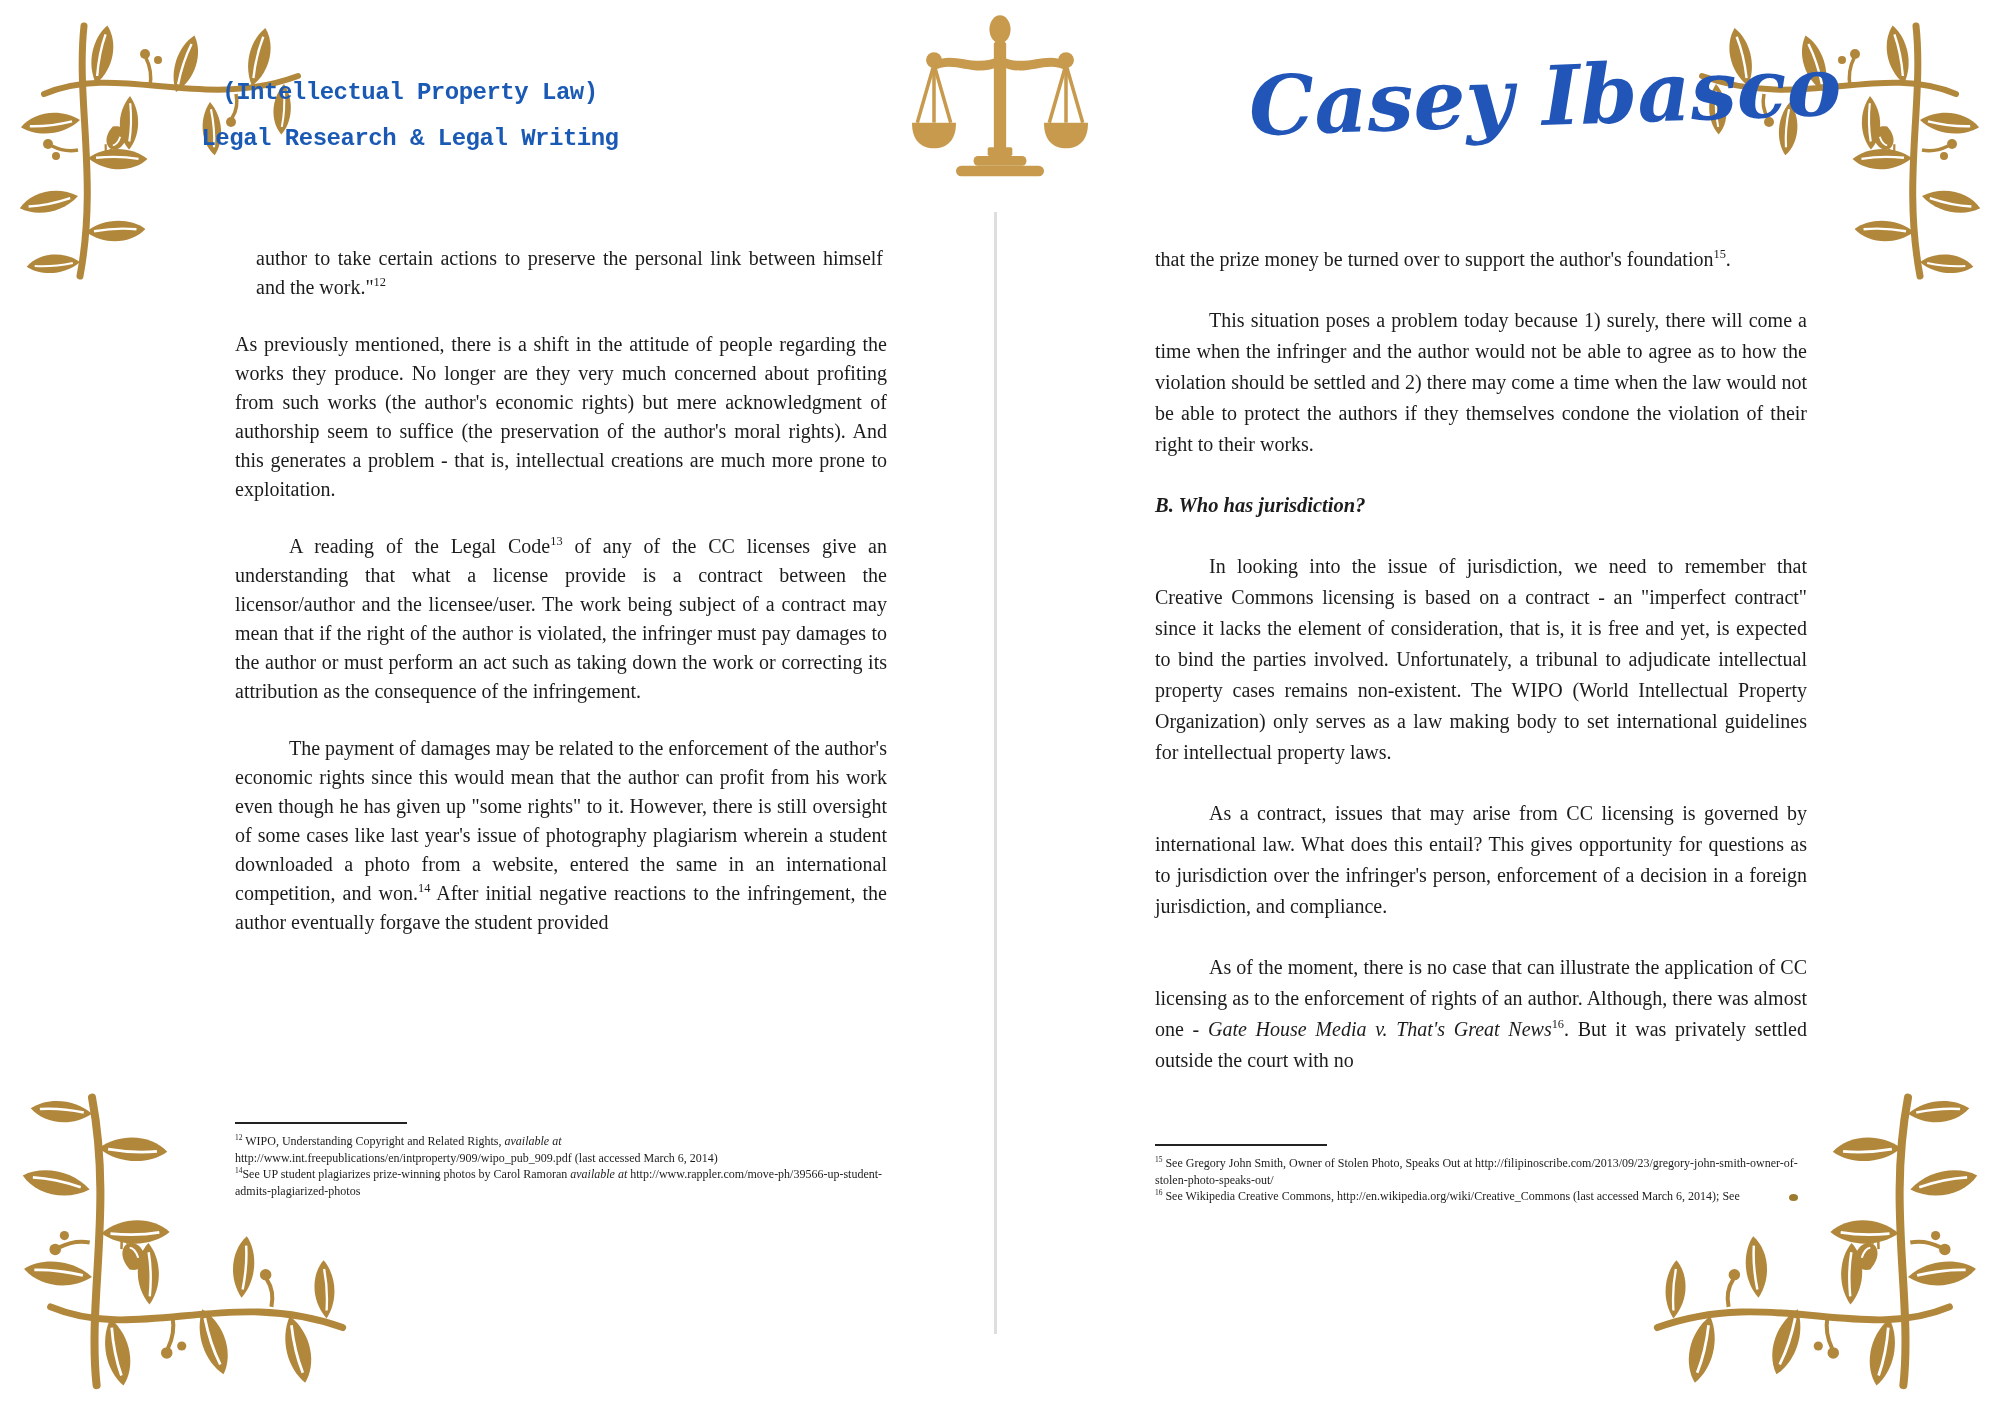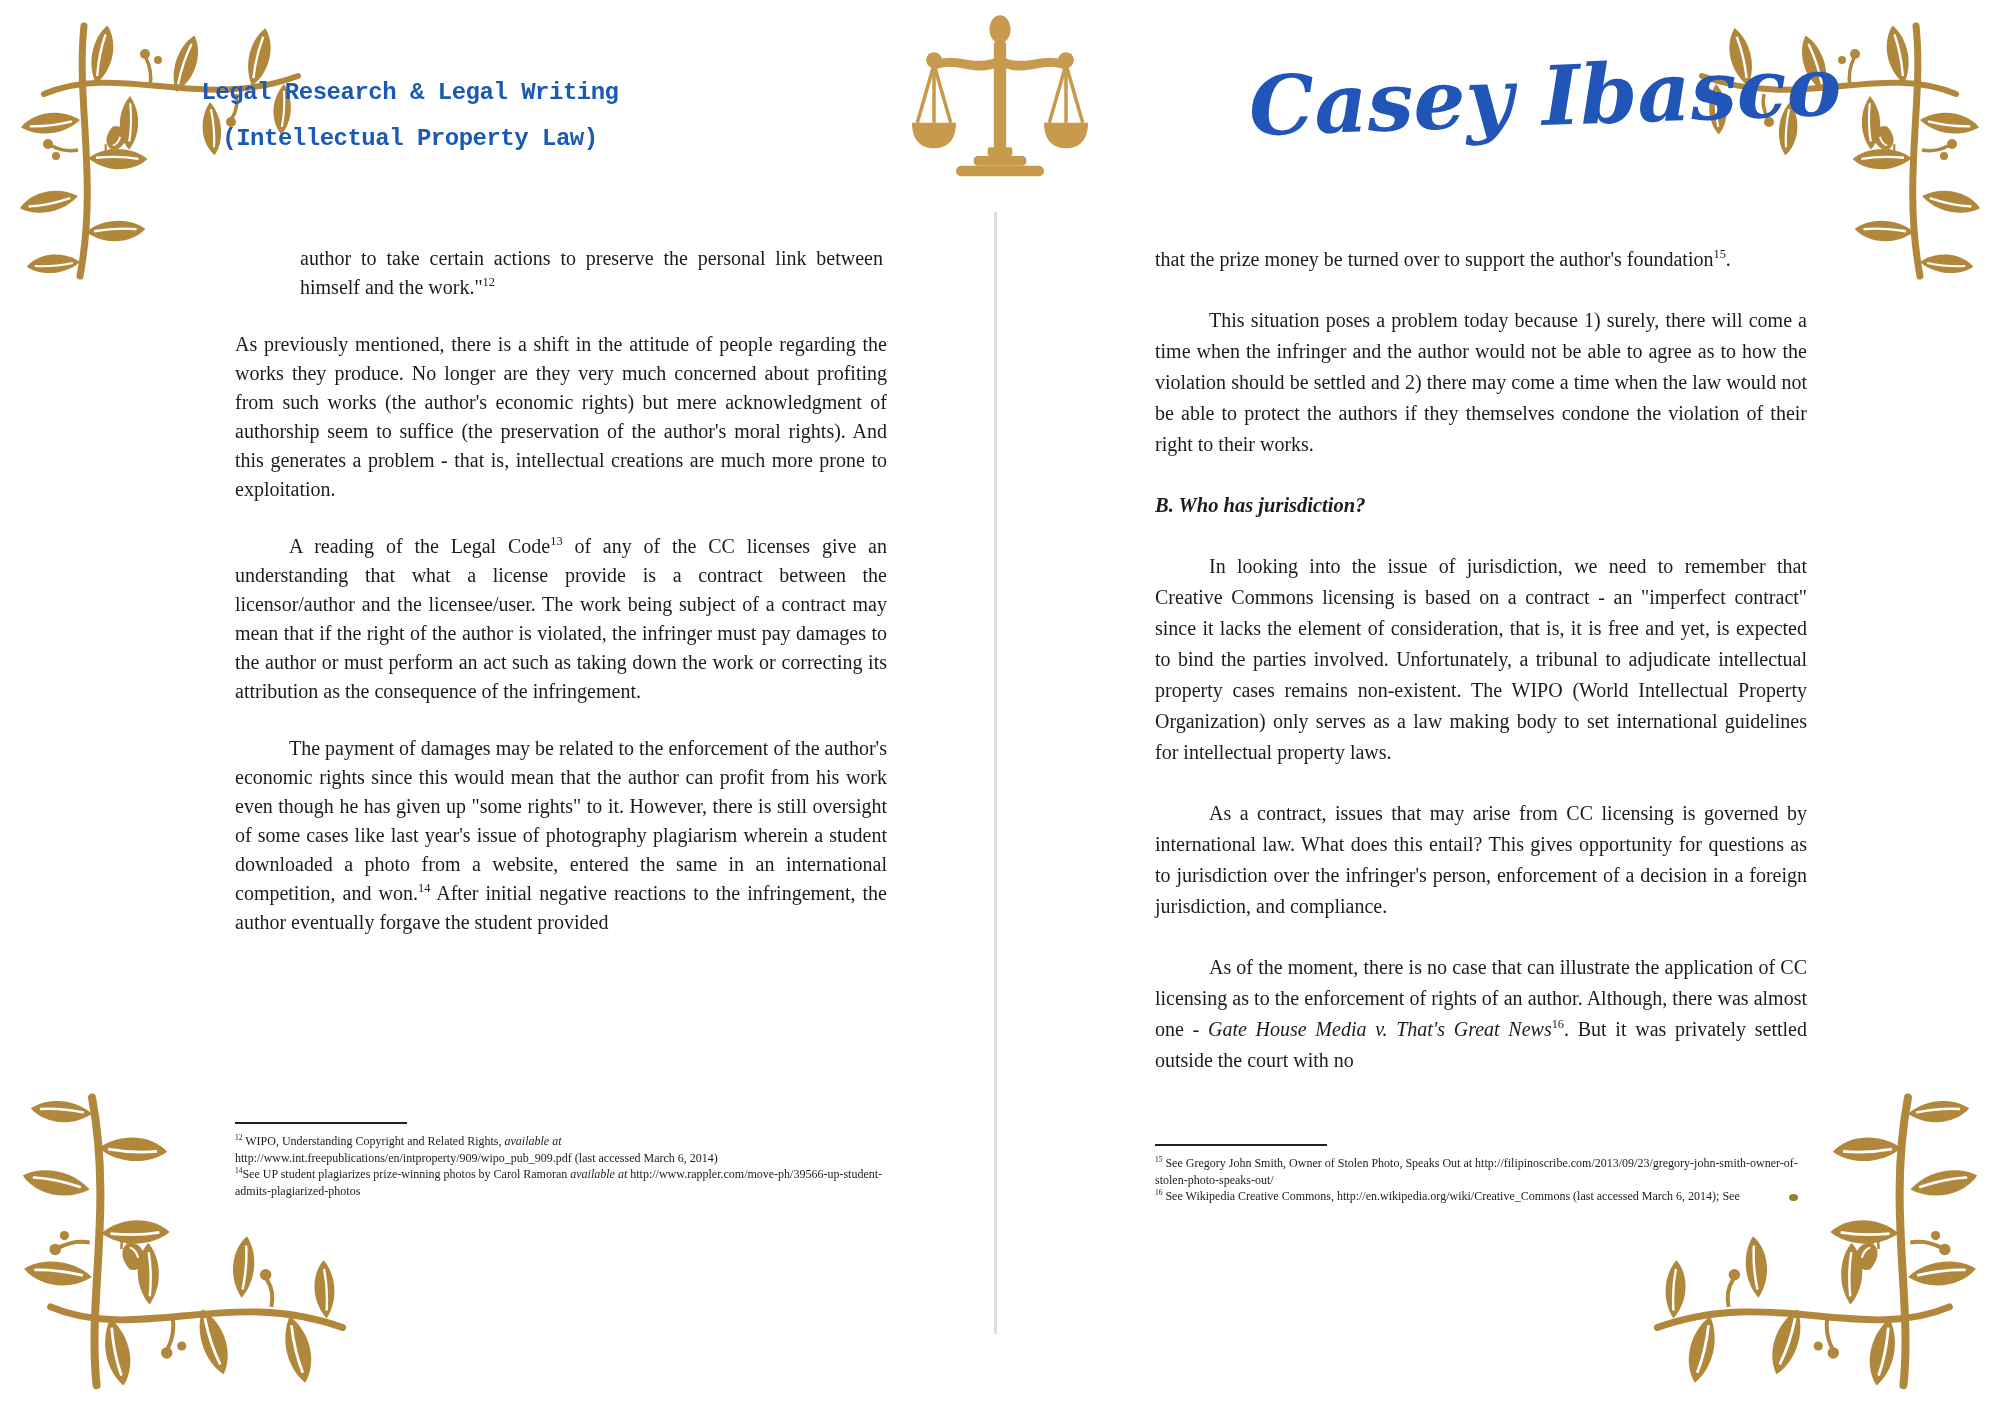--- a/index.html
+++ b/index.html
@@ -31,21 +31,21 @@
     font-size:82px;color:var(--sig-blue);transform:rotate(-2deg);
     white-space:nowrap;
   }
   .divider{position:absolute;left:994px;top:212px;width:3px;height:1122px;background:var(--divider);}
   .col{position:absolute;top:244px;width:652px;font-size:20px;}
   .col.left{left:235px;}
   .col.right{left:1155px;}
   .col p{margin:0 0 28px;text-align:justify;line-height:1.45;}
   .col.right p{margin-bottom:30px;line-height:1.55;}
   .col p.indent{text-indent:54px;}
-  .col p.quote{margin-left:65px;margin-right:4px;}
+  .col p.quote{margin-left:21px;margin-right:4px;}
   .subheading{
     margin:0 0 30px;font-size:20.5px;font-weight:bold;font-style:italic;line-height:1.5;
   }
   sup{font-size:.62em;line-height:0;vertical-align:super;}
   .footnotes{position:absolute;width:652px;font-size:12px;line-height:1.38;}
   .footnotes.left-fn{left:235px;top:1122px;}
   .footnotes.right-fn{left:1155px;top:1144px;}
   .fn-sep{width:172px;height:2px;background:var(--fn-rule);margin-bottom:9px;}
   .footnotes p{margin:0;text-align:left;overflow-wrap:break-word;}
   .fn-dot{position:absolute;left:1789px;top:1194px;width:9px;height:7px;border-radius:50%;background:var(--dot);}
@@ -89,22 +89,22 @@
       <use href="#bud" transform="translate(120,130) rotate(205)"></use>
     </g>
   </defs>
   <use href="#corner"></use>
   <use href="#corner" transform="translate(2000,0) scale(-1,1)"></use>
   <use href="#corner" transform="translate(0,1415) scale(1.15,-1.15)"></use>
   <use href="#corner" transform="translate(2000,1415) scale(-1.15,-1.15)"></use>
 </svg>
 
 <div class="title">
+  <div>(Intellectual Property Law)</div>
   <div>Legal Research &amp; Legal Writing</div>
-  <div>(Intellectual Property Law)</div>
 </div>
 
 <svg class="scales" viewBox="0 0 200 196" aria-hidden="true">
   <g fill="var(--scales-gold)">
     <ellipse cx="100" cy="20" rx="12" ry="16"></ellipse>
     <rect x="93" y="34" width="14" height="122" rx="3"></rect>
     <path d="M24 58 C 45 42, 72 66, 100 50 C 128 66, 155 42, 176 58 L 176 67 C 152 53, 128 77, 100 61 C 72 77, 48 53, 24 67 Z"></path>
     <circle cx="25" cy="55" r="9"></circle>
     <circle cx="175" cy="55" r="9"></circle>
     <g stroke="var(--scales-gold)" stroke-width="4" fill="none">

